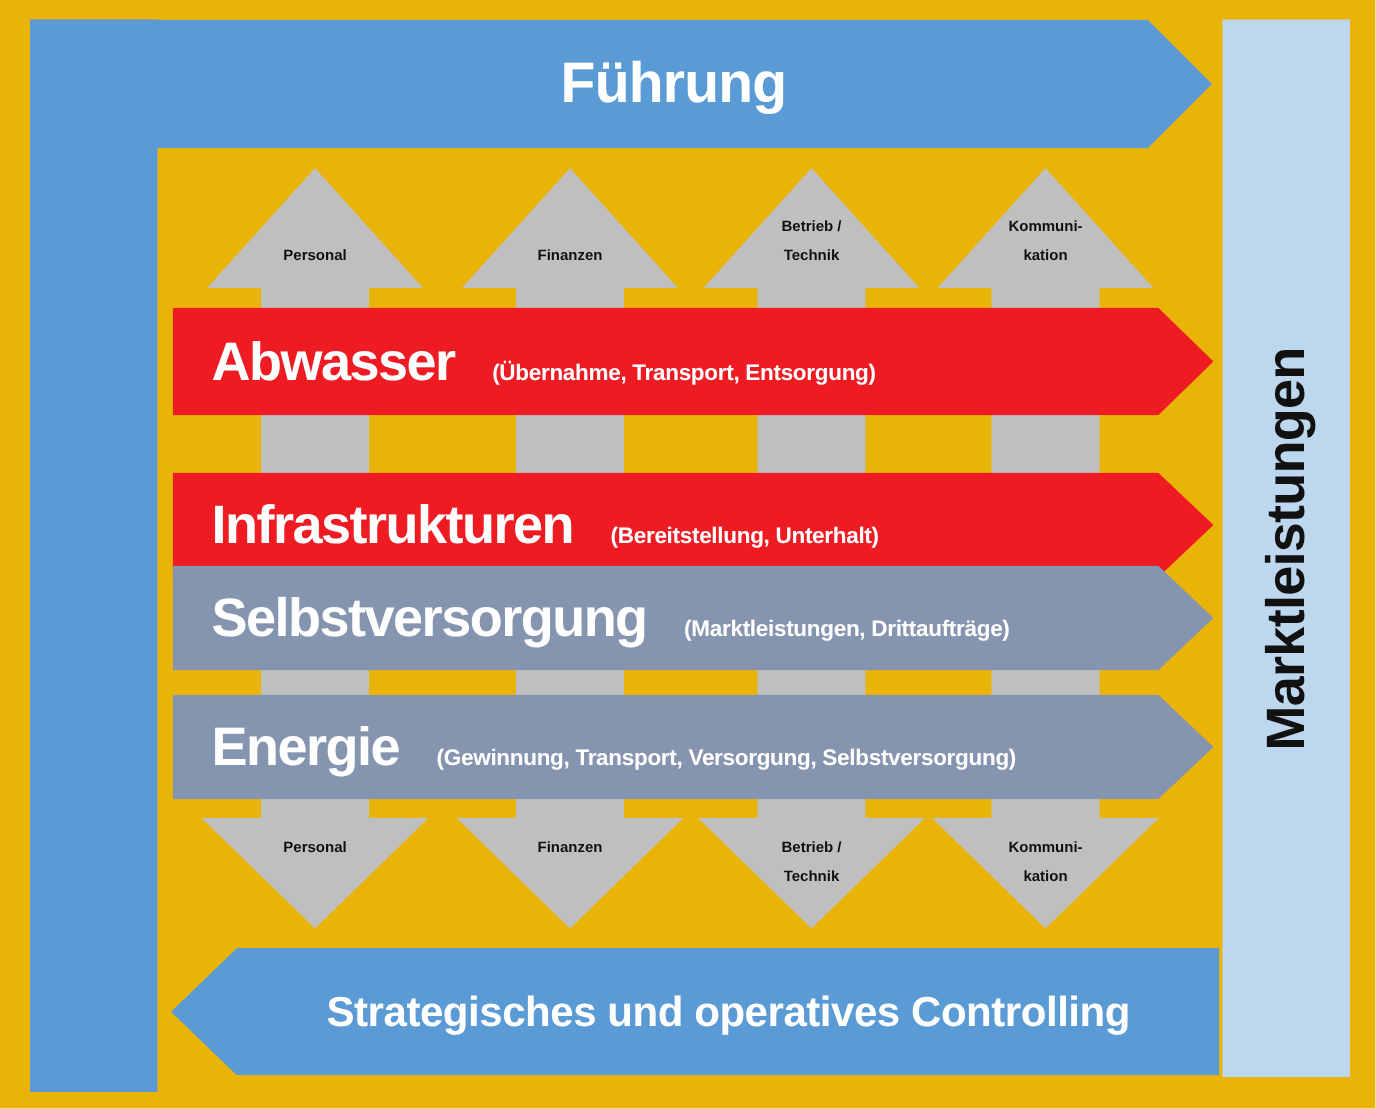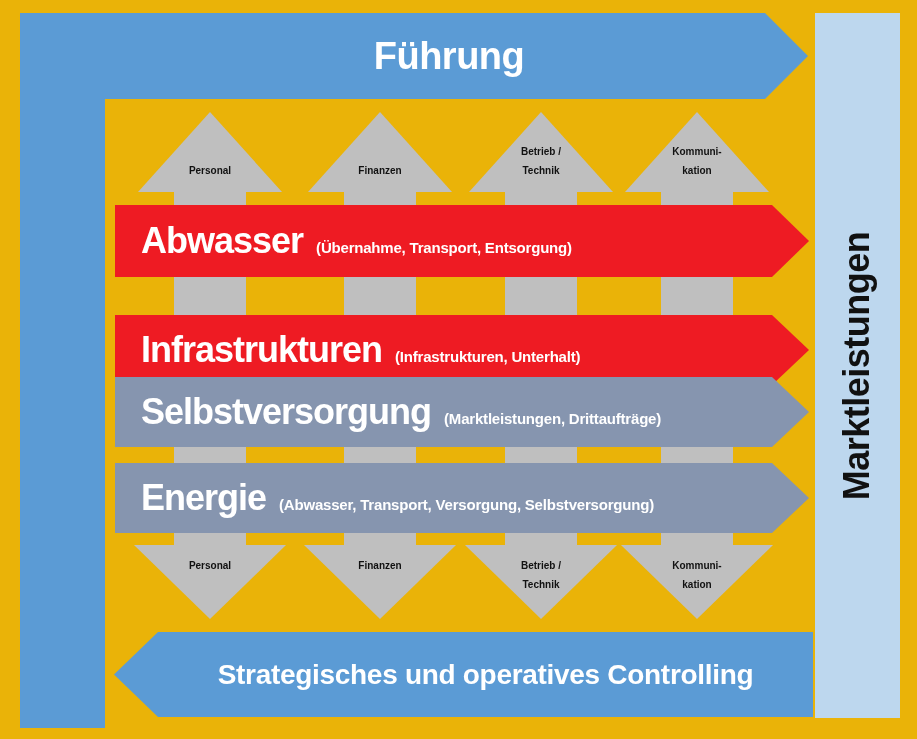--- a/index.html
+++ b/index.html
@@ -59,21 +59,21 @@
   .lbl-top{bottom:559px;}
   .lbl-bot{top:556px;}
   
   .parrow{
     position:absolute;left:115px;width:694px;z-index:2;
     clip-path:polygon(0 0,657px 0,694px 50%,657px 100%,0 100%);
     display:flex;align-items:baseline;
     padding-left:26px;box-sizing:border-box;
     color:#ffffff;
   }
-  .parrow .inner{display:flex;align-items:baseline;gap:13px;align-self:center;white-space:nowrap;}
+  .parrow .inner{display:flex;align-items:baseline;gap:25px;align-self:center;white-space:nowrap;}
   .parrow .ptitle{font-size:36px;font-weight:bold;letter-spacing:-1px;}
   .parrow .psub{font-size:15px;font-weight:bold;letter-spacing:-0.2px;}
   .red{background:#EE1B23;}
   .slate{background:#8695AF;}
   .a1{top:205px;height:72px;}
   .a2{top:291px;height:70px;margin-top:24px;}
   .a3{top:377px;height:70px;}
   .a4{top:463px;height:70px;}
 </style>
 </head>
@@ -154,31 +154,31 @@
   <div class="parrow red a1">
     <span class="inner">
       <span class="ptitle">Abwasser</span>
       <span class="psub">(Übernahme, Transport, Entsorgung)</span>
     </span>
   </div>
 
   <div class="parrow red a2">
     <span class="inner">
       <span class="ptitle">Infrastrukturen</span>
-      <span class="psub">(Infrastrukturen, Unterhalt)</span>
+      <span class="psub">(Bereitstellung, Unterhalt)</span>
     </span>
   </div>
 
   <div class="parrow slate a3">
     <span class="inner">
       <span class="ptitle">Selbstversorgung</span>
       <span class="psub">(Marktleistungen, Drittaufträge)</span>
     </span>
   </div>
 
   <div class="parrow slate a4">
     <span class="inner">
       <span class="ptitle">Energie</span>
-      <span class="psub">(Abwasser, Transport, Versorgung, Selbstversorgung)</span>
+      <span class="psub">(Gewinnung, Transport, Versorgung, Selbstversorgung)</span>
     </span>
   </div>
 
 </div>
 
 </body></html>

